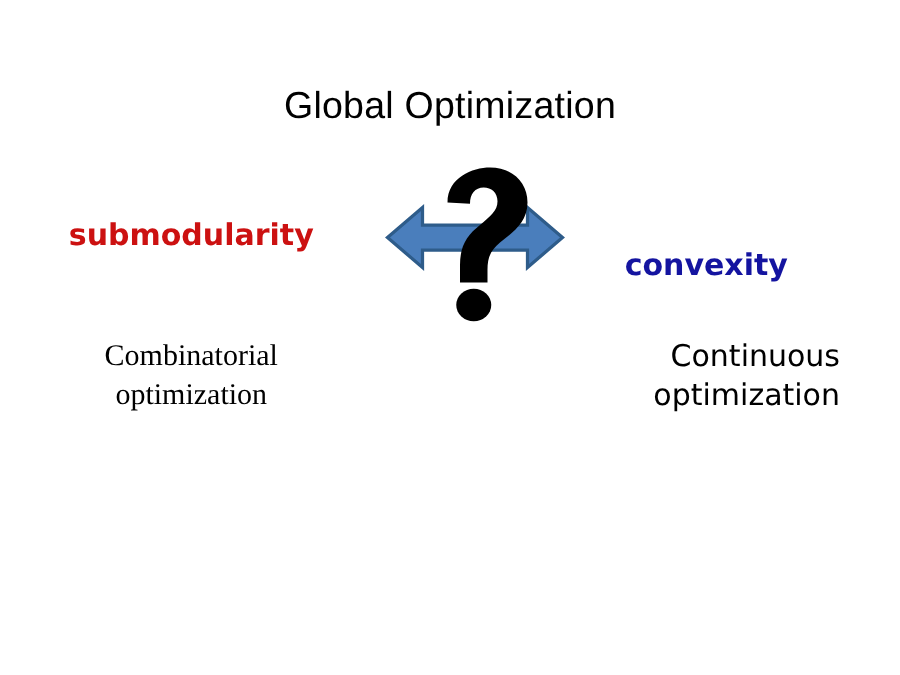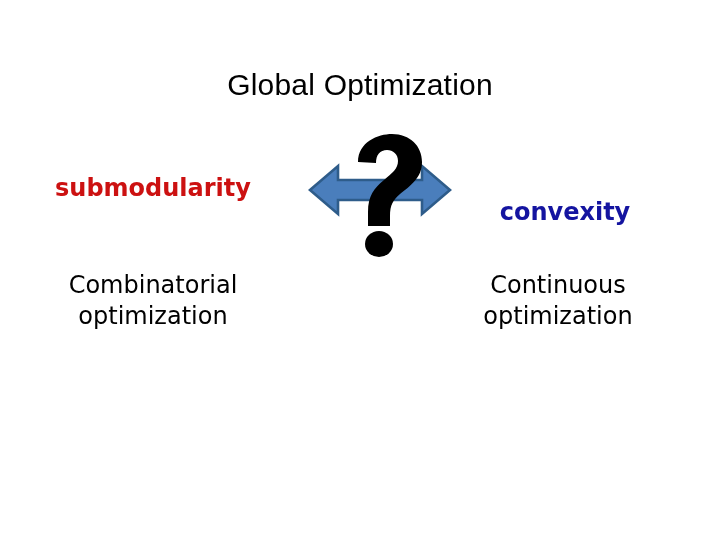--- a/index.html
+++ b/index.html
@@ -79,23 +79,25 @@
     width: 260px;
     text-align: center;
     font-family: "DejaVu Sans", sans-serif;
     font-weight: 400;
     font-size: 24px;
     line-height: 31px;
     color: #000000;
   }
   .domain-left {
     left: 23px;
+    font-family: Liberation Serif, serif;
   }
   .domain-right {
-    left: 428px;
+    left: 412px;
+    text-align: right;
   }
   .domain-caption .cap-line {
     display: block;
     white-space: nowrap;
   }
 </style>
 </head>
 <body>
 
 <div id="slide">

